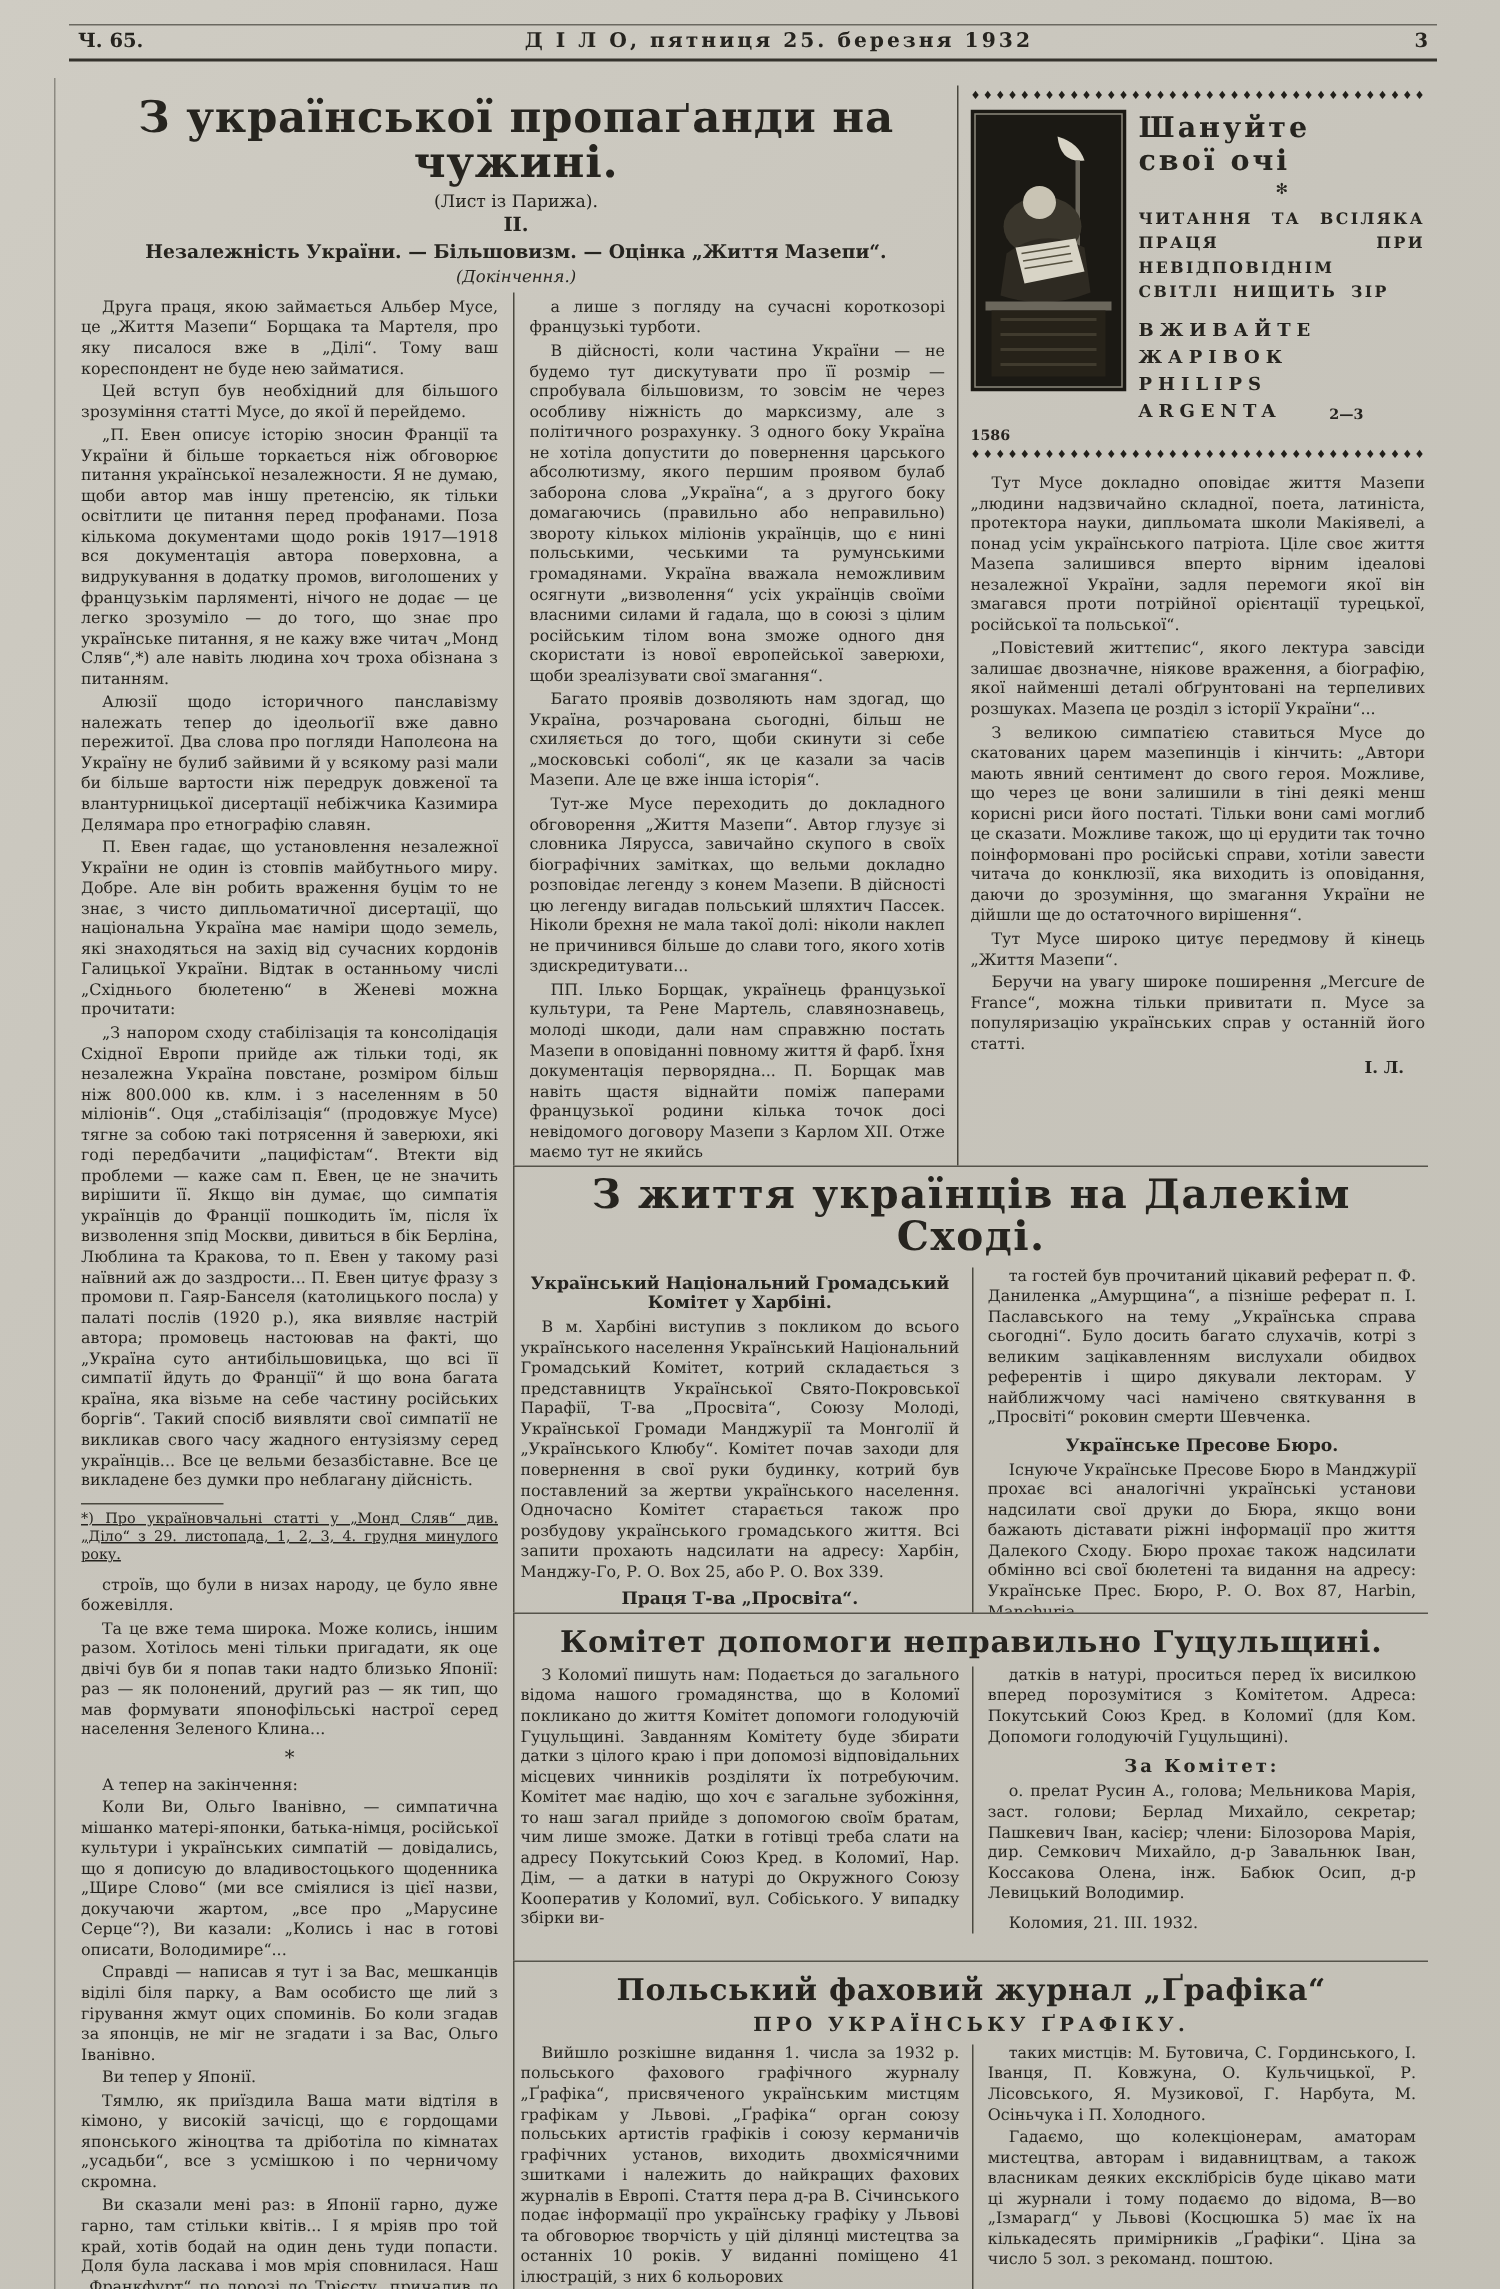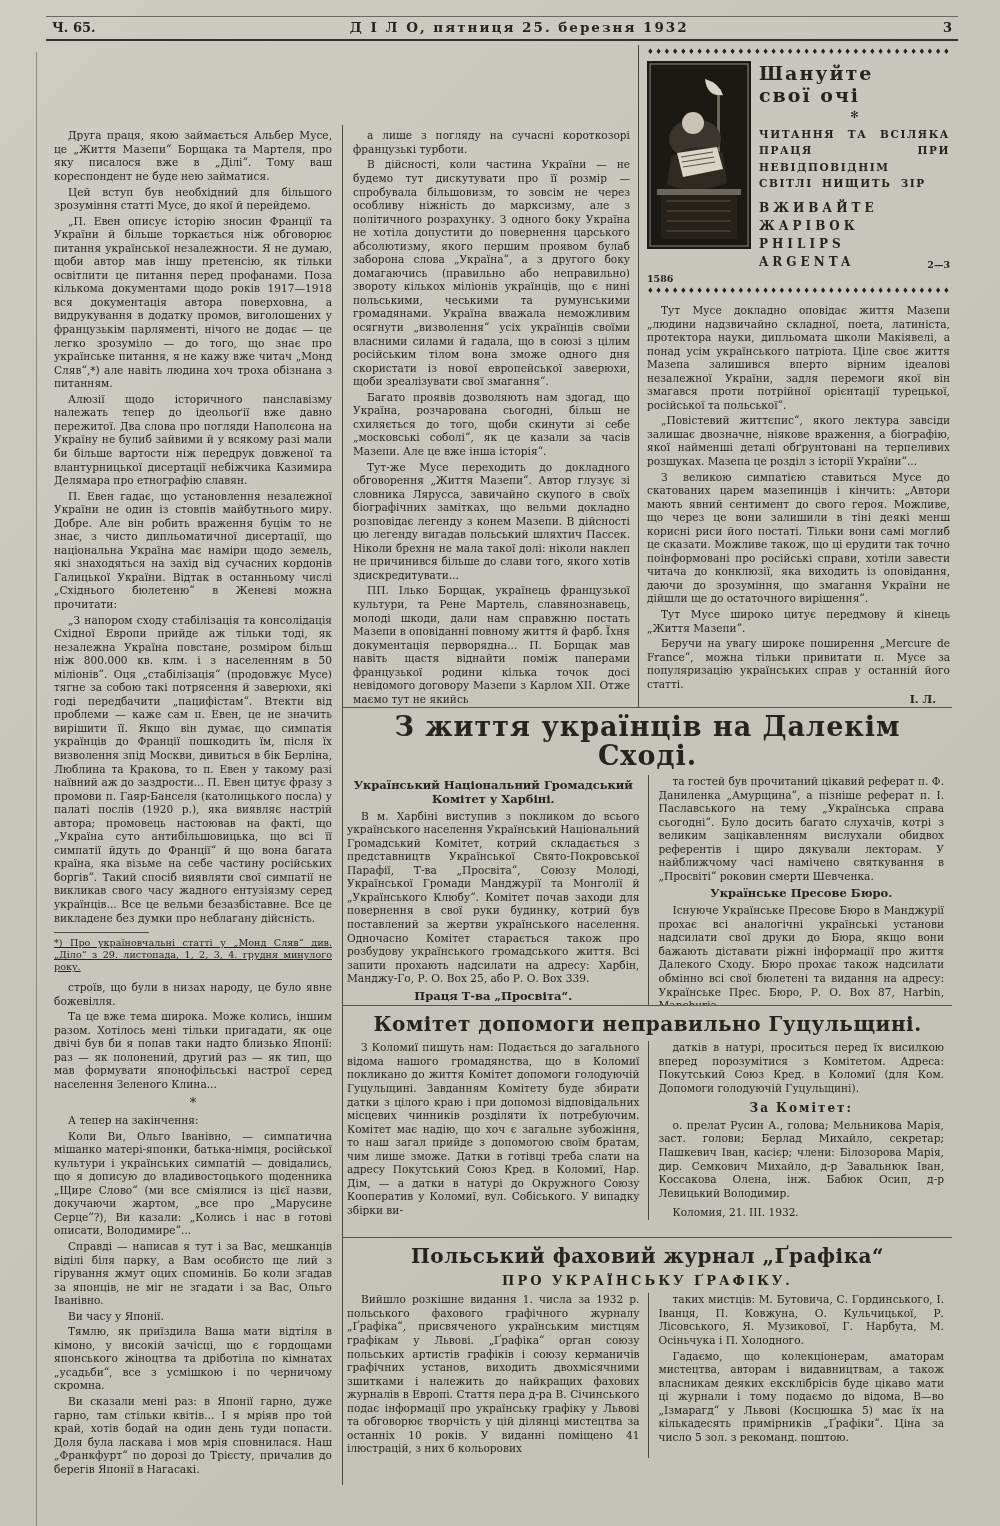--- a/index.html
+++ b/index.html
@@ -5,21 +5,21 @@
   html,body { margin:0; padding:0; background:#b4b1a8; }
   .page {
     position:relative; width:1000px; height:1526px; margin:0 auto;
     background: linear-gradient(135deg,#cfccc3 0%, #c8c5bc 40%, #c3c0b6 100%);
     font-family:"DejaVu Serif", serif; color:#26241f; overflow:hidden;
   }
   .page::before { content:""; position:absolute; left:36px; top:52px; bottom:0; width:1px; background:#56544c; opacity:.55; }
 
   
   .header {
-    margin:16px 42px 4px 46px; padding:2px 6px 4px;
+    margin:16px 42px 16px 46px; padding:2px 6px 4px;
     border-top:1px solid #6a6860; border-bottom:2px solid #34322c;
     display:flex; justify-content:space-between; align-items:flex-end;
     font-weight:bold; font-size:13px;
   }
   .masthead { letter-spacing:2px; font-size:13.5px; }
 
   
   .main {
     margin:4px 48px 0 50px;
     display:grid;
@@ -48,21 +48,21 @@
   
   .ad { margin:2px 0 8px; }
   .ad-diamonds { font-size:7.5px; letter-spacing:1.5px; white-space:nowrap; overflow:hidden; text-align:center; color:#211f1a; margin:1px 0; }
   .ad-content { display:flex; padding:3px 0 2px; }
   .ad-illustration { width:104px; height:188px; flex:0 0 auto; }
   .ad-textside { flex:1; padding-left:8px; display:flex; flex-direction:column; }
   .ad-title { font-size:19px; font-weight:bold; letter-spacing:2px; line-height:1.1; margin-top:2px; }
   .ad-orn { font-size:10px; margin:3px 0 4px; text-align:center; }
   .ad-body { font-size:10.5px; font-weight:bold; letter-spacing:1.6px; line-height:1.55; word-spacing:4px; }
   .ad-brandline { font-size:12px; font-weight:bold; letter-spacing:4px; line-height:1.5; }
-  .ad-bottomrow { display:flex; justify-content:space-between; align-items:flex-end; font-size:9.5px; }
+  .ad-bottomrow { display:flex; align-items:flex-end; font-size:9.5px;gap:32px; }
   .ad-num { font-weight:bold; }
 
   
   .section { grid-column:2/4; border-left:1px solid #4a483f; border-top:1px solid #55534a; overflow:hidden; padding:2px 0 0 0; }
   .sec2 { grid-row:3; } .sec3 { grid-row:4; } .sec4 { grid-row:5; }
   .sec-title-lg { text-align:center; font-size:27px; font-weight:bold; letter-spacing:1px; padding:3px 4px 5px; line-height:1.05; }
   .sec-title-md { text-align:center; font-size:20px; font-weight:bold; letter-spacing:.5px; padding:4px 4px 5px; }
   .sec-subtitle { text-align:center; font-size:13px; font-weight:bold; letter-spacing:3px; padding:0 0 5px; }
   .sec-cols { display:flex; align-items:stretch; }
   .sec-col { width:50%; padding:0 8px 0 10px; box-sizing:border-box; }
@@ -78,20 +78,27 @@
 <div class="page">
 
   <div class="header">
     <span>Ч. 65.</span>
     <span class="masthead">Д І Л О,  пятниця 25. березня 1932</span>
     <span>3</span>
   </div>
 
   <div class="main">
 
+    <div class="headline-block">
+      <div class="h1">З української пропаґанди на чужині.</div>
+      <div class="sub1">(Лист із Парижа).</div>
+      <div class="part">II.</div>
+      <div class="deck">Незалежність України. — Більшовизм. — Оцінка „Життя Мазепи“.</div>
+      <div class="cont">(Докінчення.)</div>
+    </div>
 
     <div class="col1 body-text">
       <div>
           <p class="para">Друга праця, якою займається Альбер Мусе, це „Життя Мазепи“ Борщака та Мартеля, про яку писалося вже в „Ділі“. Тому ваш кореспондент не буде нею займатися.</p>
           <p class="para">Цей вступ був необхідний для більшого зрозуміння статті Мусе, до якої й перейдемо.</p>
           <p class="para">„П. Евен описує історію зносин Франції та України й більше торкається ніж обговорює питання української незалежности. Я не думаю, щоби автор мав іншу претенсію, як тільки освітлити це питання перед профанами. Поза кількома документами щодо років 1917—1918 вся документація автора поверховна, а видрукування в додатку промов, виголошених у французькім парляменті, нічого не додає — це легко зрозуміло — до того, що знає про українське питання, я не кажу вже читач „Монд Сляв“,*) але навіть людина хоч троха обізнана з питанням.</p>
           <p class="para">Алюзії щодо історичного панславізму належать тепер до ідеольоґії вже давно пережитої. Два слова про погляди Наполєона на Україну не булиб зайвими й у всякому разі мали би більше вартости ніж передрук довженої та влантурницької дисертації небіжчика Казимира Делямара про етнографію славян.</p>
           <p class="para">П. Евен гадає, що установлення незалежної України не один із стовпів майбутнього миру. Добре. Але він робить враження буцім то не знає, з чисто дипльоматичної дисертації, що національна Україна має наміри щодо земель, які знаходяться на захід від сучасних кордонів Галицької України. Відтак в останньому числі „Східнього бюлетеню“ в Женеві можна прочитати:</p>
           <p class="para">„З напором сходу стабілізація та консолідація Східної Европи прийде аж тільки тоді, як незалежна Україна повстане, розміром більш ніж 800.000 кв. клм. і з населенням в 50 міліонів“. Оця „стабілізація“ (продовжує Мусе) тягне за собою такі потрясення й заверюхи, які годі передбачити „пацифістам“. Втекти від проблеми — каже сам п. Евен, це не значить вирішити її. Якщо він думає, що симпатія українців до Франції пошкодить їм, після їх визволення зпід Москви, дивиться в бік Берліна, Люблина та Кракова, то п. Евен у такому разі наївний аж до заздрости... П. Евен цитує фразу з промови п. Гаяр-Банселя (католицького посла) у палаті послів (1920 р.), яка виявляє настрій автора; промовець настоював на факті, що „Україна суто антибільшовицька, що всі її симпатії йдуть до Франції“ й що вона багата країна, яка візьме на себе частину російських боргів“. Такий спосіб виявляти свої симпатії не викликав свого часу жадного ентузіязму серед українців... Все це вельми безазбіставне. Все це викладене без думки про неблагану дійсність.</p>
         </div>
@@ -100,21 +107,21 @@
       <div style="height:8px"></div>
       <div>
           <p class="para">строїв, що були в низах народу, це було явне божевілля.</p>
           <p class="para">Та це вже тема широка. Може колись, іншим разом. Хотілось мені тільки пригадати, як оце двічі був би я попав таки надто близько Японії: раз — як полонений, другий раз — як тип, що мав формувати японофільські настрої серед населення Зеленого Клина...</p>
         </div>
       <div class="star-sep">*</div>
       <div>
           <p class="para">А тепер на закінчення:</p>
           <p class="para">Коли Ви, Ольго Іванівно, — симпатична мішанко матері-японки, батька-німця, російської культури і українських симпатій — довідались, що я дописую до владивостоцького щоденника „Щире Слово“ (ми все сміялися із цієї назви, докучаючи жартом, „все про „Марусине Серце“?), Ви казали: „Колись і нас в готові описати, Володимире“...</p>
           <p class="para">Справді — написав я тут і за Вас, мешканців віділі біля парку, а Вам особисто ще лий з гірування жмут оцих споминів. Бо коли згадав за японців, не міг не згадати і за Вас, Ольго Іванівно.</p>
-          <p class="para">Ви часу у Японії.</p>
+          <p class="para">Ви тепер у Японії.</p>
           <p class="para">Тямлю, як приїздила Ваша мати відтіля в кімоно, у високій зачісці, що є гордощами японського жіноцтва та дріботіла по кімнатах „усадьби“, все з усмішкою і по черничому скромна.</p>
           <p class="para">Ви сказали мені раз: в Японії гарно, дуже гарно, там стільки квітів... І я мріяв про той край, хотів бодай на один день туди попасти. Доля була ласкава і мов мрія сповнилася. Наш „Франкфурт“ по дорозі до Трієсту, причалив до берегів Японії в Нагасакі.</p>
         </div>
     </div>
 
     <div class="col2 body-text">
       <div>
           <p class="para">а лише з погляду на сучасні короткозорі французькі турботи.</p>
           <p class="para">В дійсності, коли частина України — не будемо тут дискутувати про її розмір — спробувала більшовизм, то зовсім не через особливу ніжність до марксизму, але з політичного розрахунку. З одного боку Україна не хотіла допустити до повернення царського абсолютизму, якого першим проявом булаб заборона слова „Україна“, а з другого боку домагаючись (правильно або неправильно) звороту кількох міліонів українців, що є нині польськими, чеськими та румунськими громадянами. Україна вважала неможливим осягнути „визволення“ усіх українців своїми власними силами й гадала, що в союзі з цілим російським тілом вона зможе одного дня скористати із нової европейської заверюхи, щоби зреалізувати свої змагання“.</p>
           <p class="para">Багато проявів дозволяють нам здогад, що Україна, розчарована сьогодні, більш не схиляється до того, щоби скинути зі себе „московські соболі“, як це казали за часів Мазепи. Але це вже інша історія“.</p>

